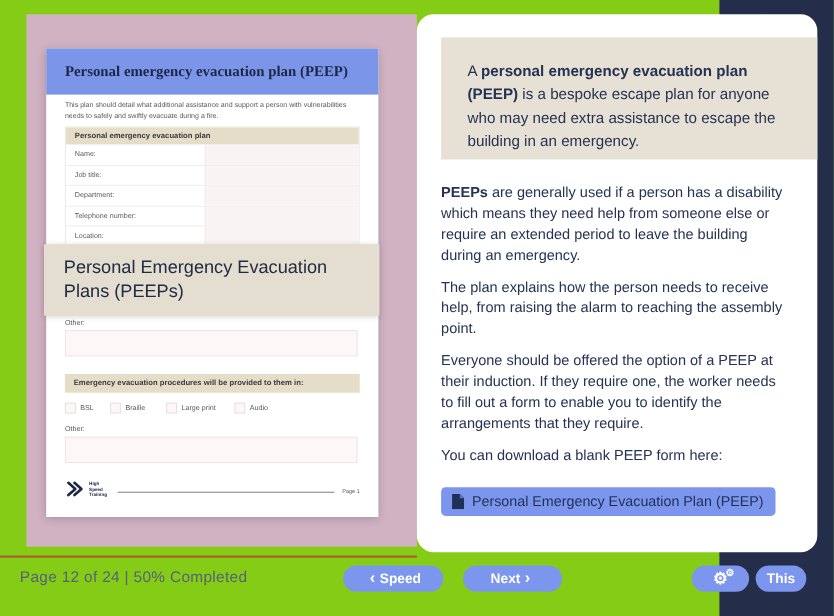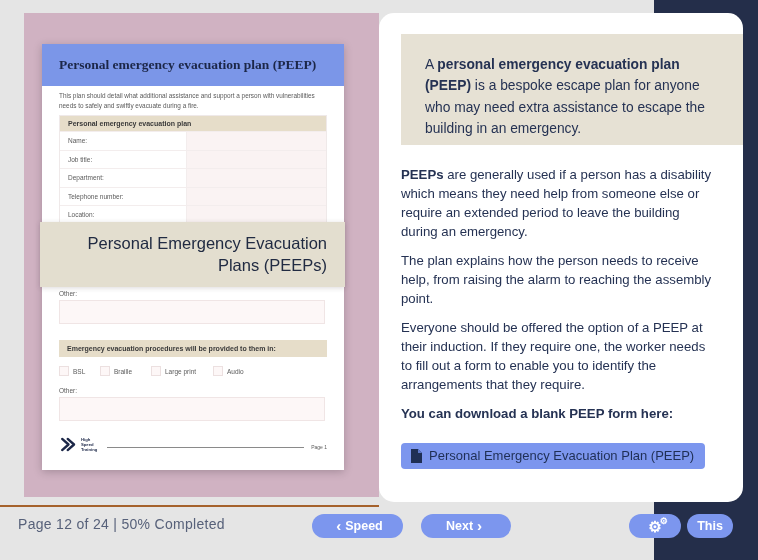--- a/index.html
+++ b/index.html
@@ -1,17 +1,17 @@
 <!DOCTYPE html>
 <html><head>
 <meta charset="utf-8">
 <style>
   html,body{margin:0;padding:0;}
   body{width:758px;height:560px;overflow:hidden;background:#242e4a;}
-  .stage{position:relative;width:654px;height:560px;background:#e5e5e5;
+  .stage{position:relative;width:654px;height:560px;background:#84cc16;
          font-family:"Liberation Sans",sans-serif;-webkit-font-smoothing:antialiased;}
 
   
   .left-panel{position:absolute;left:24px;top:13px;width:355px;height:484px;background:#d0b2c2;}
   .doc{position:absolute;left:18px;top:31px;width:302px;height:426px;background:#ffffff;
        box-shadow:0 2px 8px rgba(40,30,40,.25);}
   .doc-header{position:absolute;left:0;top:0;width:302px;height:42px;background:#7b96e8;
               box-sizing:border-box;padding:0 17px;display:flex;align-items:center;
               font-family:"Liberation Serif",serif;font-weight:bold;font-size:13.5px;color:#1c2748;}
   .doc-desc{position:absolute;left:17px;top:47px;width:270px;font-size:6.4px;line-height:1.6;color:#5a5a5a;}
@@ -26,30 +26,30 @@
                background:#e6ddc9;font-size:7px;font-weight:bold;color:#3a3a3a;padding:5px 8px;}
   .cb-row{position:absolute;left:17px;top:322px;display:flex;align-items:center;font-size:6.5px;color:#5a5a5a;}
   .cb-item{display:flex;align-items:center;}
   .cb-box{width:8px;height:8px;background:#fdf7f7;border:1px solid #ece0e0;margin-right:4px;}
   .doc-footer{position:absolute;left:17px;top:391px;width:268px;display:flex;align-items:center;}
   .hst-logo{display:flex;align-items:center;}
   .hst-text{margin-left:3px;font-size:4.2px;font-weight:bold;color:#1c2748;line-height:1.25;}
   .doc-footline{flex:1;height:1px;background:#8a8a8a;margin:6px 7px 0 10px;}
   .doc-page-num{font-size:5px;color:#5a5a5a;margin-top:5px;}
   .overlay-title{position:absolute;left:16px;top:209px;width:305px;height:65px;background:#e3decf;
-                 box-sizing:border-box;display:flex;align-items:center;justify-content:center;text-align:right;
+                 box-sizing:border-box;display:flex;align-items:center;justify-content:center;text-align:left;
                  padding:0 18px;font-size:16.5px;line-height:1.3;color:#212b42;box-shadow:0 1px 5px rgba(60,40,55,.18);}
 
   
   .right-panel{position:absolute;left:379px;top:13px;width:364px;height:489px;background:#ffffff;border-radius:15px;}
   .callout{position:absolute;left:22px;top:21px;width:342px;height:111px;background:#e6e1d4;
            box-sizing:border-box;padding:20px 26px 0 24px;font-size:13.8px;line-height:1.55;color:#253253;}
   .rp-text{position:absolute;left:22px;top:152px;width:318px;font-size:13.2px;line-height:19px;color:#253253;}
   .rp-text p{margin:0 0 10px 0;}
-  .rp-text .prompt{font-weight:bold;}
+  .rp-text .prompt{font-weight:normal;}
   .download-btn{display:inline-flex;align-items:center;margin-top:10px;background:#7c96ee;border:none;
                 border-radius:4px;padding:5px 11px 6px 9px;font-size:13px;color:#1f2f55;cursor:pointer;
                 font-family:"Liberation Sans",sans-serif;}
   .download-btn svg{margin-right:7px;display:block;}
 
   
   .progress-track{position:absolute;left:0;top:505px;width:758px;height:2px;}
   .progress-fill{height:2px;background:#a5622c;}
   .page-info{position:absolute;left:18px;top:516px;font-size:14px;color:#57617a;letter-spacing:.3px;}
   .pill{position:absolute;top:514px;height:24px;border-radius:12px;background:#7c96ee;border:none;

